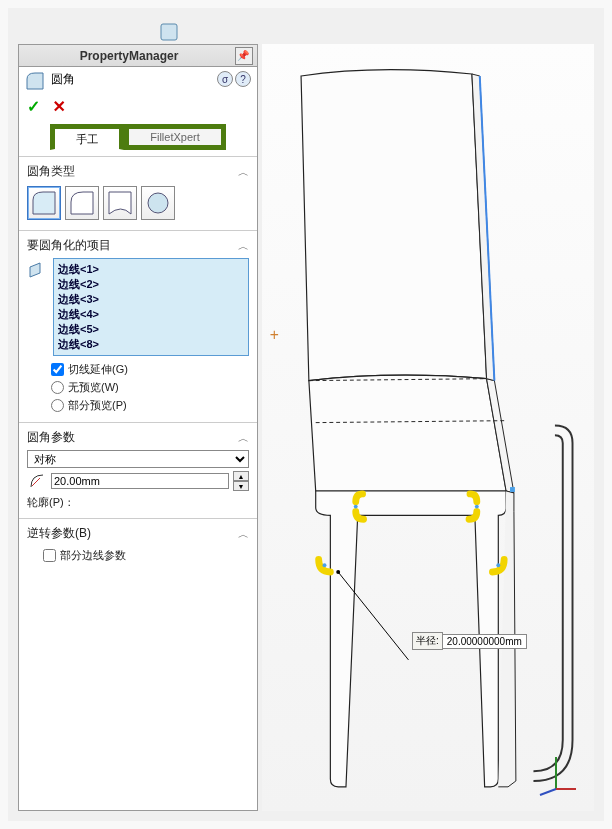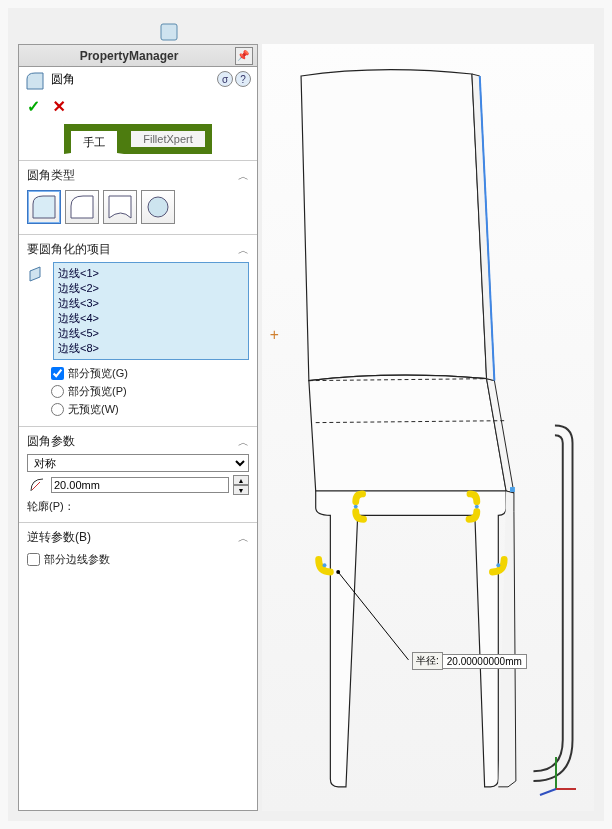--- a/index.html
+++ b/index.html
@@ -20,36 +20,36 @@
 .feature-row .ficon { width:20px; height:20px; }
 .feature-row .fname { font-size:12px; }
 .help-icons { margin-left:auto; display:flex; gap:2px; }
 .help-icons span { width:16px; height:16px; border:1px solid #888; border-radius:50%; background:#e0ecf8; display:flex; align-items:center; justify-content:center; font-size:10px; color:#336; }
 
 .ok-row { display:flex; gap:12px; padding:2px 8px 6px; }
 .ok { color:#0a0; font-size:16px; font-weight:bold; }
 .cancel { color:#c00; font-size:16px; font-weight:bold; }
 
 .mode-tabs { display:flex; justify-content:center; gap:0; padding:2px 0 6px; }
-.mode-tabs button { font-size:11px; padding:2px 12px; border:7px solid #4d7c0f; background:#f4f4f4; color:#666; }
+.mode-tabs button { font-size:11px; padding:2px 21px; border:5px solid #4d7c0f; background:#f4f4f4; color:#666; }
 .mode-tabs button.active { background:#fff; color:#000; border-bottom:1px solid #fff; }
 
 .section { border-top:1px solid #ccc; padding:4px 8px 6px; }
 .section-h { display:flex; align-items:flex-end; cursor:default; margin:2px 0 4px; }
 .section-h .lbl { font-size:12px; color:#222; }
 .section-h .chev { margin-left:auto; color:#666; font-size:11px; }
 
 .type-icons { display:flex; gap:4px; padding:2px 0 4px; }
 .type-icons .tbox { width:34px; height:34px; border:1px solid #888; background:linear-gradient(#fff,#eee); display:flex; align-items:center; justify-content:center; }
 .type-icons .tbox.sel { border:1px solid #3a76c4; box-shadow:inset 0 0 0 1px #7cb3f0; }
 
 .items-row { display:flex; gap:6px; }
 .items-row .bicon { width:20px; margin-top:2px; }
 .listbox { flex:1; background:#d6ecf7; border:1px solid #5a9bd4; padding:3px 4px; min-height:96px; }
-.listbox div { font-size:11px; color:#003; line-height:15px; }
+.listbox div { font-size:11px; color:#003; line-height:15px;font-weight:bold; }
 
 .checks { margin:6px 0 0 24px; }
 .checks label, .radios label { display:flex; align-items:center; gap:4px; font-size:11px; margin:3px 0; color:#222; }
 .checks input, .radios input { margin:0; }
 .radios { margin:2px 0 0 24px; }
 
 .param-row { display:flex; align-items:center; gap:4px; margin:3px 0;justify-content:center; }
 .param-row select, .param-row input[type=text] { flex:1; font-size:11px; padding:1px 2px; border:1px solid #888; background:#fff; }
 .param-row .picon { width:20px; display:flex; justify-content:center; }
 .spin { width:16px; display:flex; flex-direction:column; }
@@ -151,31 +151,31 @@
             <div>边线&lt;2&gt;</div>
             <div>边线&lt;3&gt;</div>
             <div>边线&lt;4&gt;</div>
             <div>边线&lt;5&gt;</div>
             <div>边线&lt;8&gt;</div>
           </div>
       </div>
       <div class="checks">
         <label>
             <input type="checkbox" checked="" style="">
-            <span>部分预览(G)</span>
+            <span>切线延伸(G)</span>
           </label>
       </div>
       <div class="radios">
+        <label>
+            <input type="radio" name="pv" style="">
+            <span>无预览(W)</span>
+          </label>
         <label>
             <input type="radio" name="pv" style="">
             <span>部分预览(P)</span>
-          </label>
-        <label>
-            <input type="radio" name="pv" style="">
-            <span>无预览(W)</span>
           </label>
       </div>
     </div>
 
     <div class="section">
       <div class="section-h">
         <span class="lbl">圆角参数</span>
         <span class="chev">︿</span>
       </div>
       <div class="param-row">
@@ -195,21 +195,21 @@
           </span>
       </div>
       <div class="sub-lbl">轮廓(P)：</div>
     </div>
 
     <div class="section">
       <div class="section-h">
         <span class="lbl">逆转参数(B)</span>
         <span class="chev">︿</span>
       </div>
-      <div class="checks" style="margin-left:0">
+      <div class="checks" style="margin-left:16px">
         <label>
             <input type="checkbox" style="">
             <span>部分边线参数</span>
           </label>
       </div>
     </div>
 
   </div>
 
   <div class="canvas">
@@ -247,21 +247,21 @@
 
       <path d="M300 378 Q318 378 318 396 L318 700 Q318 742 278 742" fill="none" stroke="#333" stroke-width="2"></path>
       <path d="M300 388 Q308 388 308 396 L308 700 Q308 732 278 732" fill="none" stroke="#333" stroke-width="2"></path>
 
       <text x="8" y="290" fill="#d08030" font-size="16">+</text>
 
       <line x1="78" y1="528" x2="150" y2="618" stroke="#000"></line>
       <circle cx="78" cy="528" r="2" fill="#000"></circle>
     </svg>
 
-    <div class="callout" style="left:150px; top:608px;">
+    <div class="callout" style="left:150px; top:588px;">
       <span class="tag">半径:</span>
       <span class="val">20.00000000mm</span>
     </div>
 
     <div class="triad">
       <svg viewBox="0 0 48 48">
         <line x1="24" y1="40" x2="24" y2="8" stroke="#2a8a2a" stroke-width="2"></line>
         <line x1="24" y1="40" x2="44" y2="40" stroke="#c03030" stroke-width="2"></line>
         <line x1="24" y1="40" x2="8" y2="46" stroke="#3050c0" stroke-width="2"></line>
       </svg>

